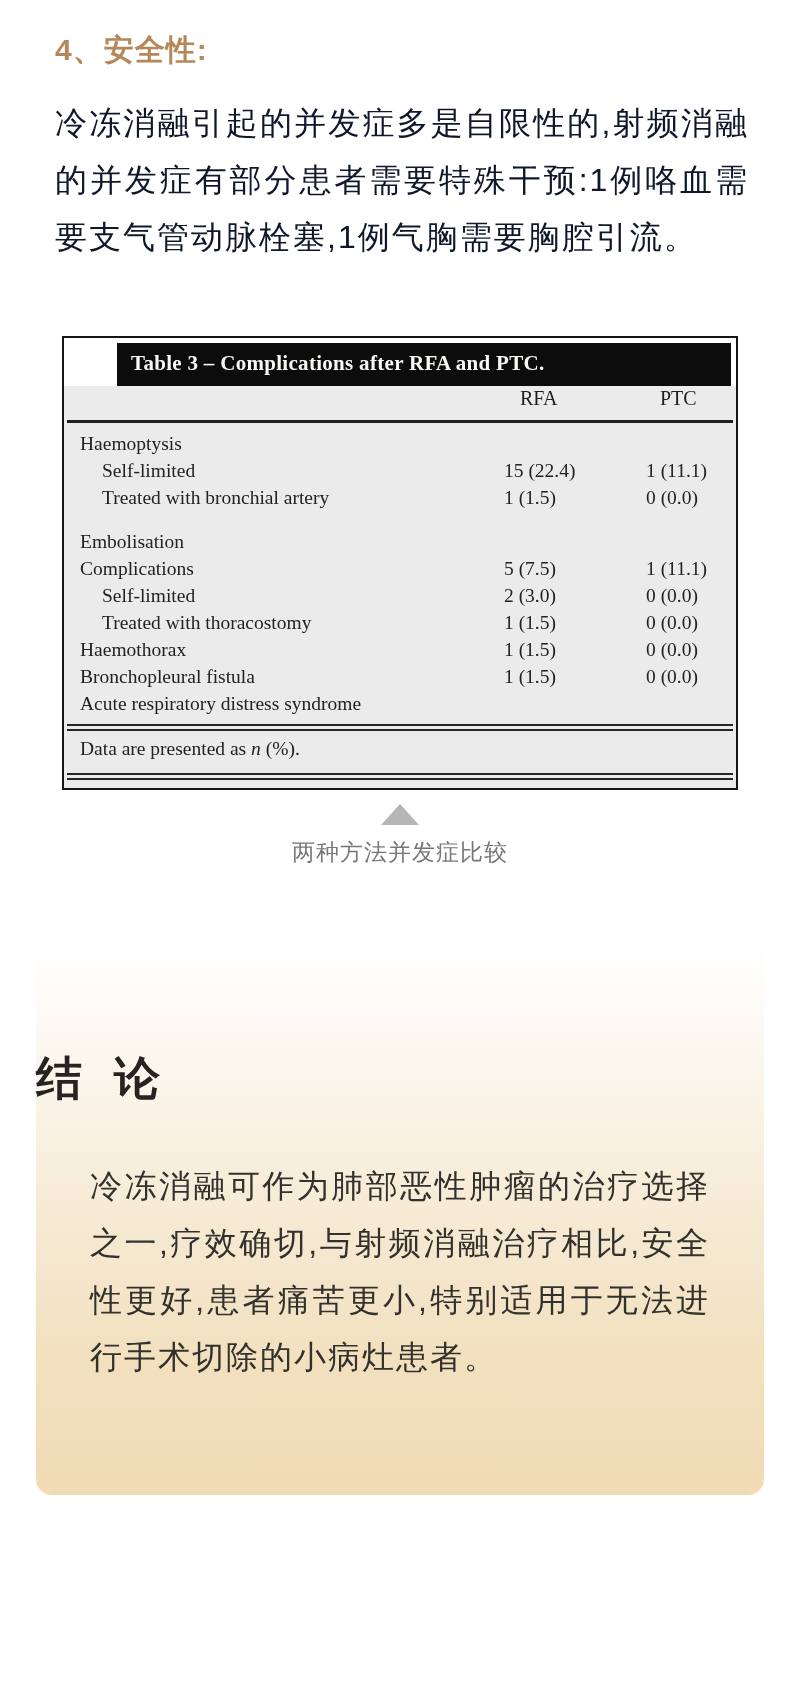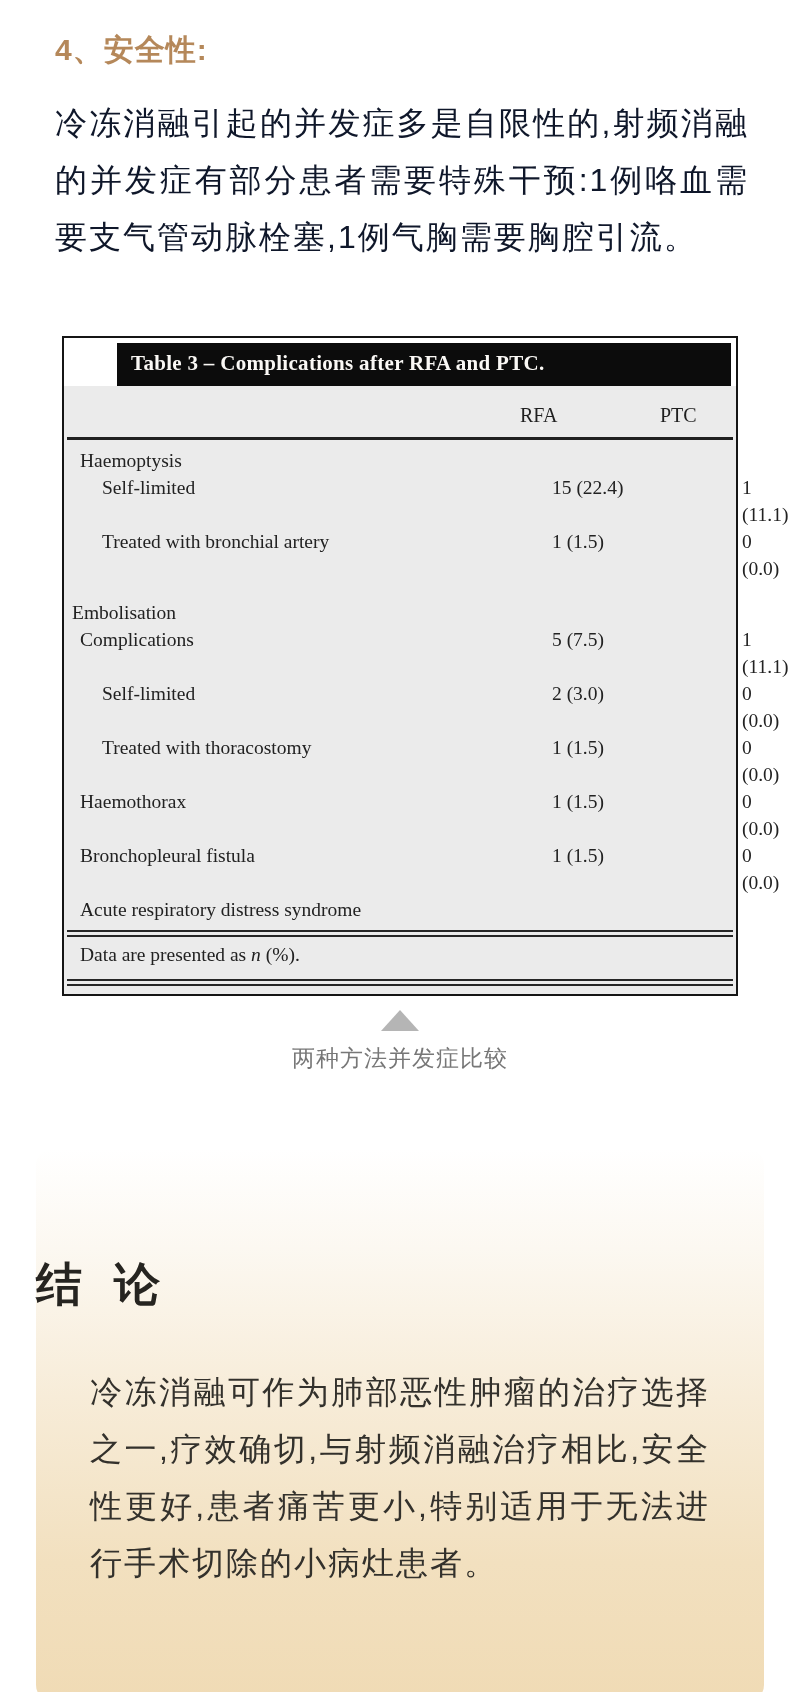--- a/index.html
+++ b/index.html
@@ -34,29 +34,29 @@
     background: #0c0c0c; color: #faf8f5;
     font-weight: bold; font-size: 21px; letter-spacing: .3px;
     padding: 8px 14px 10px;
     margin-left: 48px;
   }
   .grid {
     display: grid;
     grid-template-columns: 424px 142px 1fr;
     padding-left: 16px; padding-right: 10px;
   }
-  .tbl-colhead { padding-top: 18px; padding-bottom: 10px; font-size: 20px; color: #1f1f1f; }
+  .tbl-colhead { padding-top: 1px; padding-bottom: 10px; font-size: 20px; color: #1f1f1f; }
   .tbl-colhead .c-rfa { padding-left: 16px; }
   .tbl-colhead .c-ptc { padding-left: 14px; }
   .rule-thick { height: 3px; background: #202020; margin: 0 3px; }
   .tbl-body { padding-top: 7px; }
-  .trow { font-size: 19.5px; line-height: 27px; color: #222222; gap: 48px; }
+  .trow { font-size: 19.5px; line-height: 27px; color: #222222; }
   .trow .t-label { white-space: nowrap; }
   .trow.ind .t-label { padding-left: 22px; }
-  .trow.gap { margin-top: 17px; padding-left: 8px; }
+  .trow.gap { margin-top: 17px; }
   .rule-double {
     height: 7px; margin: 7px 3px 0;
     border-top: 2px solid #262626; border-bottom: 2px solid #262626;
   }
   .tbl-foot { padding: 5px 16px 4px; font-size: 19.5px; line-height: 26px; color: #222222; }
 
   
   .pointer {
     width: 0; height: 0; margin: 14px auto 0;
     border-left: 19px solid transparent;

